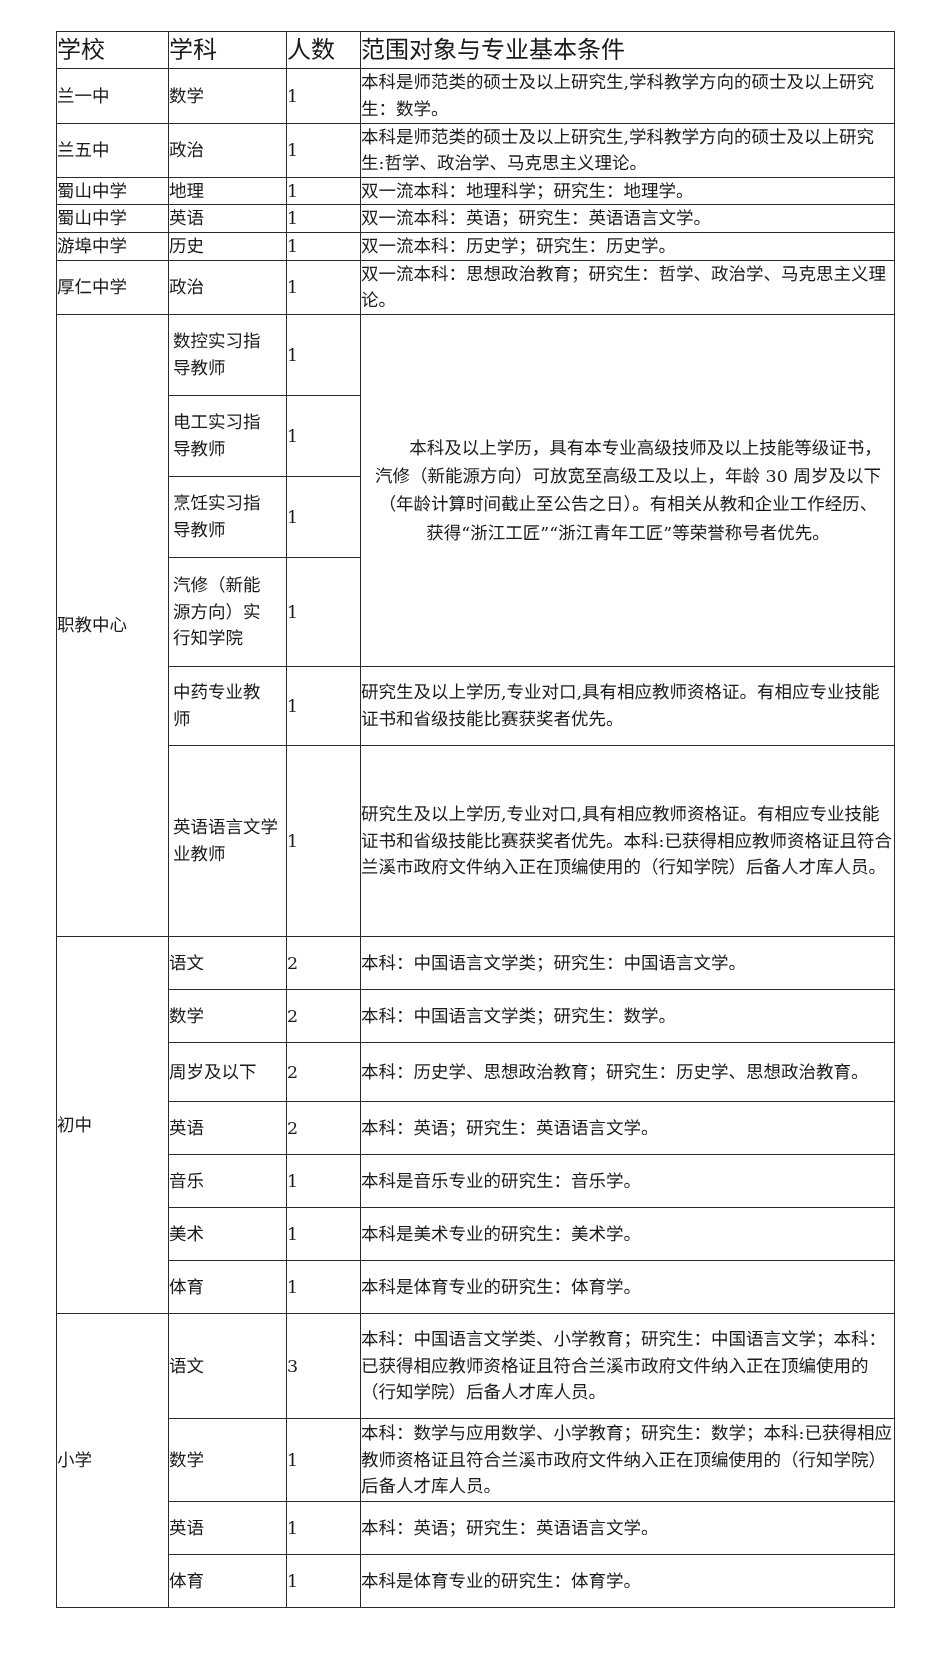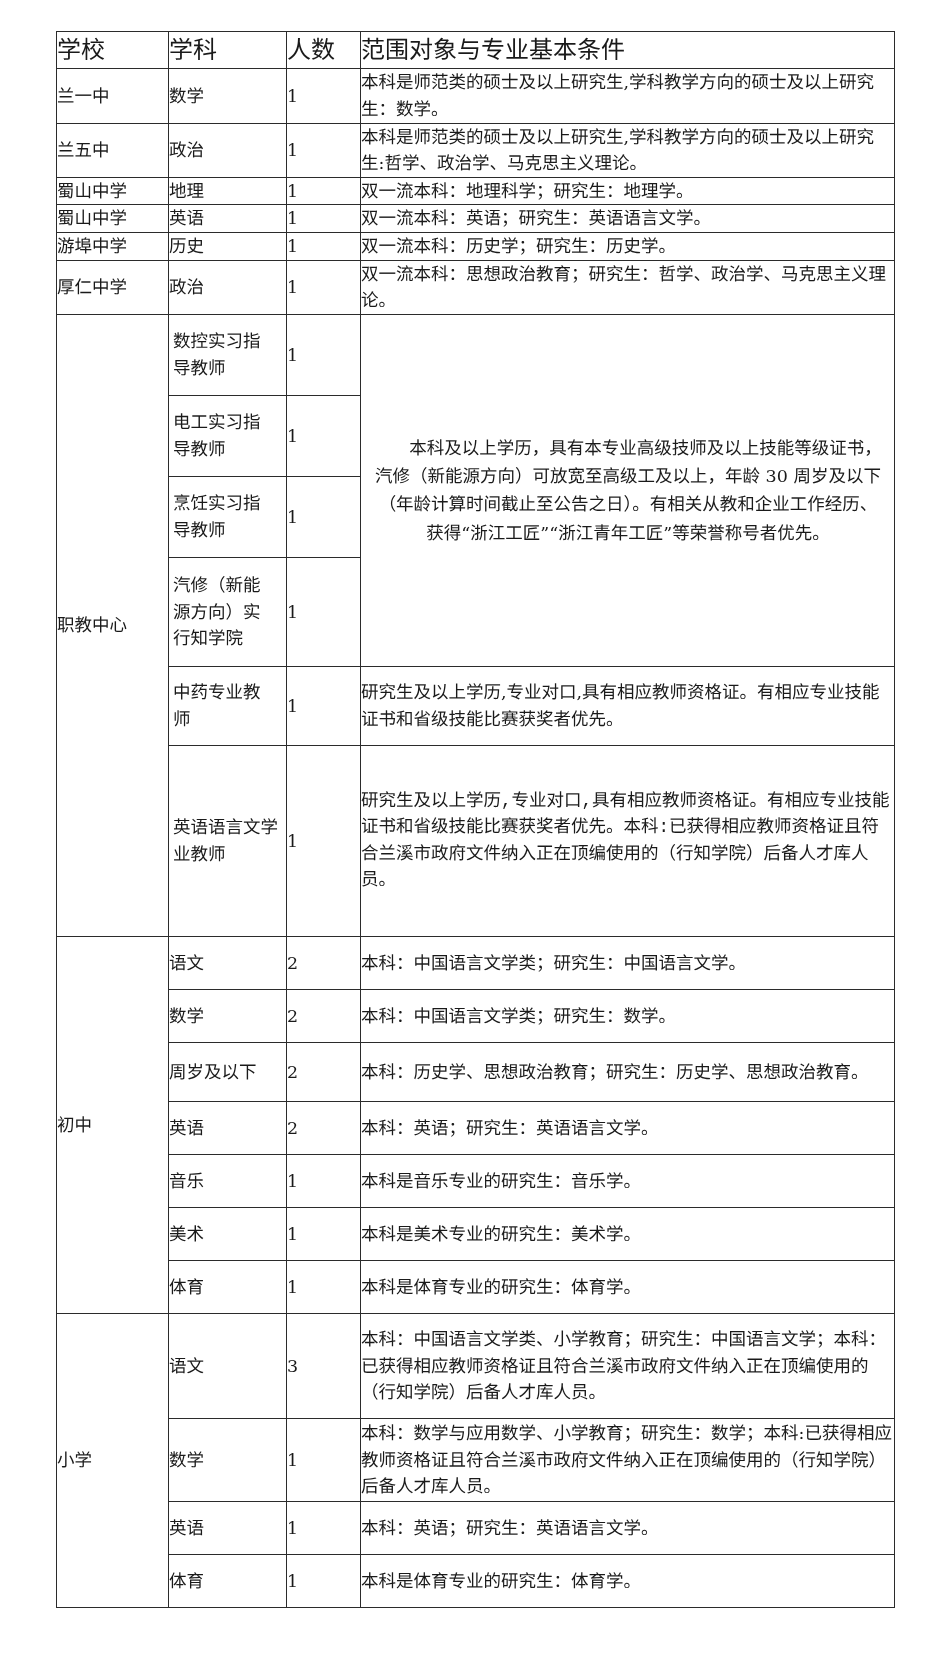--- a/index.html
+++ b/index.html
@@ -90,21 +90,20 @@
   
   td.voc-merged {
     vertical-align: top;
     padding-top: 54px;
     text-align: center;
   }
 
   td.ecom-desc {
     vertical-align: top;
     padding-top: 22px;
-    font-family: Liberation Mono, monospace;
   }
 
   td.voc-label {
     vertical-align: middle;
   }
 </style>
 </head>
 <body>
 
 <div class="page">

